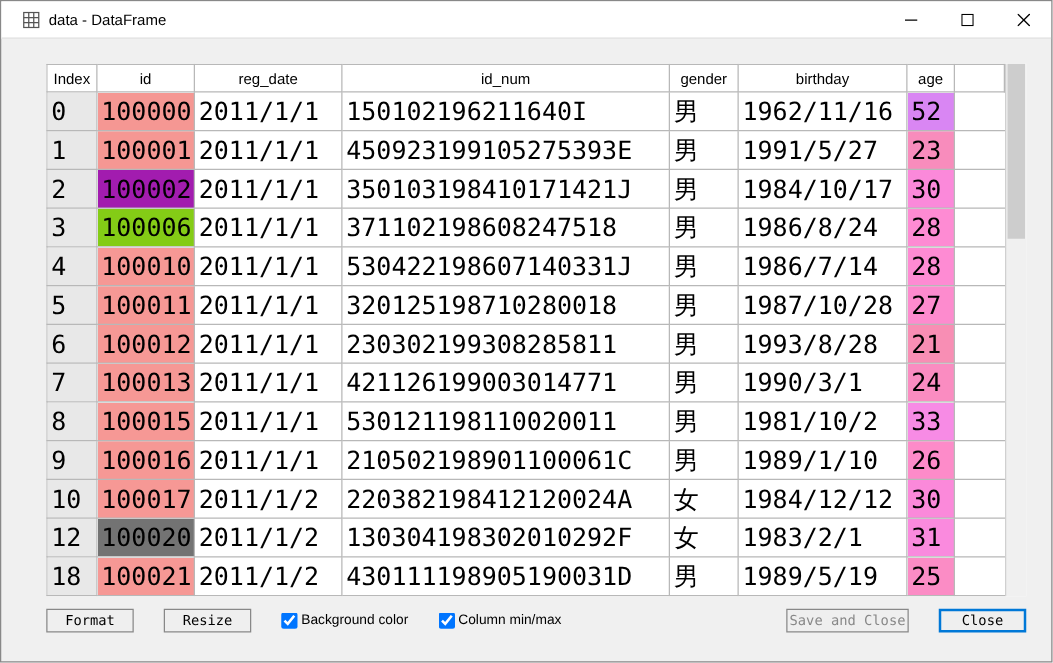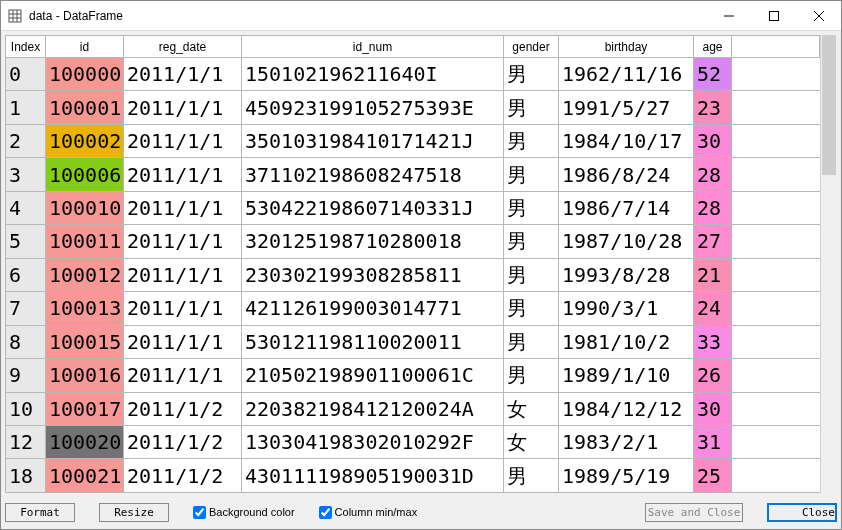--- a/index.html
+++ b/index.html
@@ -10,44 +10,45 @@
       width: 842px;
       height: 530px;
       overflow: hidden;
       border: 1px solid #888;
     }
     .titlebar {
       display: flex;
       align-items: center;
       height: 30px;
       background: #fff;
-      padding-left: 6px;
+      padding-left: 16px;
       border-bottom: 1px solid #ddd;
       font-size: 12px;
       font-family: "Segoe UI", sans-serif;
     }
     .titlebar-icon {
       width: 16px;
       height: 16px;
       margin-right: 6px;
       display: inline-flex;
       align-items: center;
       justify-content: center;
     }
     .titlebar-icon svg { width: 14px; height: 14px; }
     .titlebar-title { flex: 1; color: #000; }
     .winbtns { display: flex; height: 100%; }
     .winbtn { width: 45px; display: flex; align-items: center; justify-content: center; font-size: 10px; font-family: "Segoe UI", sans-serif; }
     .winbtn svg { width: 10px; height: 10px; }
 
     .content {
-      padding: 4px;
+      padding: 20px;
       height: calc(100% - 30px);
       display: flex;
       flex-direction: column;
+      margin-left: 16px;
     }
     .grid-wrap {
       flex: 1;
       display: flex;
       overflow: hidden;
       background: #fff;
     }
     table {
       border-collapse: collapse;
       width: 100%;
@@ -103,21 +104,21 @@
       width: 70px;
       text-align: center;
       font-family: Consolas, monospace;
       font-size: 11px;
     }
     .btn-wide { width: 98px; }
     .chk { display: flex; align-items: center; gap: 3px; }
     .chk input { width: 13px; height: 13px; }
     .spacer { flex: 1; }
     .btn.disabled { color: #888; }
-    .btn.primary { border: 2px solid #0078d7; padding: 1px 0; text-align: right; }
+    .btn.primary { border: 2px solid #0078d7; padding: 1px 0; }
   </style>
 </head>
 <body>
 
 <div class="titlebar">
   <span class="titlebar-icon">
     <svg viewBox="0 0 14 14">
         <rect x="1" y="1" width="12" height="12" fill="none" stroke="#555" stroke-width="1"></rect>
         <line x1="1" y1="5" x2="13" y2="5" stroke="#555"></line>
         <line x1="1" y1="9" x2="13" y2="9" stroke="#555"></line>
@@ -177,21 +178,21 @@
             <td class="col-id" style="background:#f59793">100001</td>
             <td class="col-reg">2011/1/1</td>
             <td class="col-idnum">450923199105275393E</td>
             <td class="col-gender">男</td>
             <td class="col-birth">1991/5/27</td>
             <td class="col-age" style="background:#f88cbc">23</td>
             <td class="col-blank"></td>
           </tr>
           <tr>
             <td class="idx col-index">2</td>
-            <td class="col-id" style="background:#eab308">100002</td>
+            <td class="col-id" style="background:#a21caf">100002</td>
             <td class="col-reg">2011/1/1</td>
             <td class="col-idnum">350103198410171421J</td>
             <td class="col-gender">男</td>
             <td class="col-birth">1984/10/17</td>
             <td class="col-age" style="background:#fb89da">30</td>
             <td class="col-blank"></td>
           </tr>
           <tr>
             <td class="idx col-index">3</td>
             <td class="col-id" style="background:#84cc16">100006</td>

